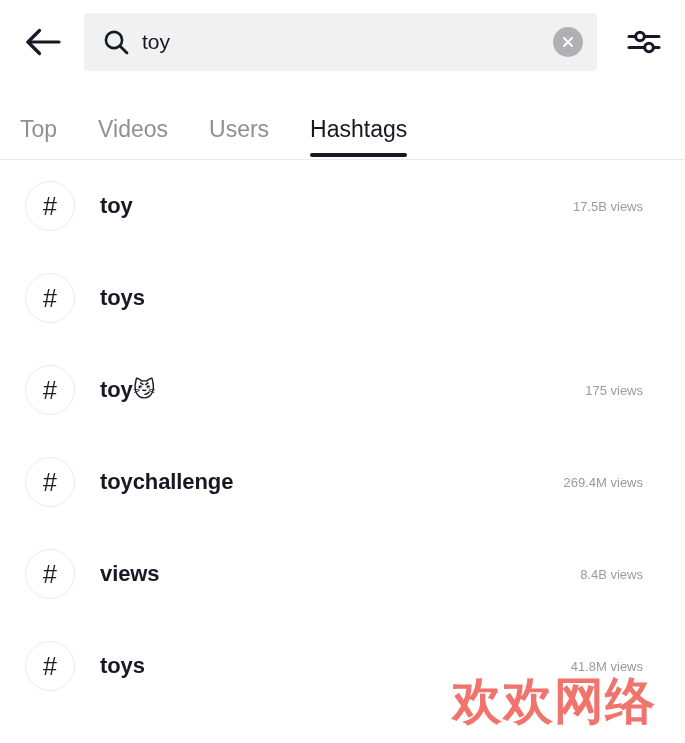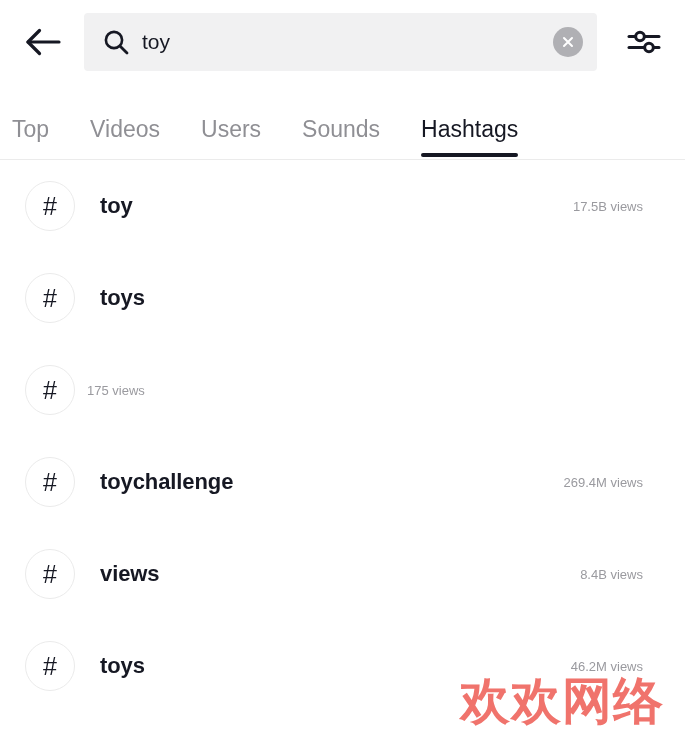--- a/index.html
+++ b/index.html
@@ -108,21 +108,21 @@
     margin-right: 10px;
   }
   .filter-btn svg { display: block; }
 
   
   .tabbar {
     position: relative;
     height: 76px;
     display: flex;
     align-items: center;
-    padding-left: 12px;
+    padding-left: 20px;
     box-sizing: border-box;
   }
   .tabbar::after {
     content: "";
     position: absolute;
     left: 0;
     right: 0;
     bottom: 0;
     height: 1px;
     background: #ebebeb;
@@ -211,21 +211,20 @@
     top: 676px;
     font-family: "DejaVu Sans", sans-serif;
     font-size: 50px;
     font-weight: bold;
     color: #f0736c;
     letter-spacing: 1px;
     line-height: 1;
     pointer-events: none;
     white-space: nowrap;
     user-select: none;
-    margin-left: 8px;
   }
 </style>
 </head>
 <body>
 
 <div class="topbar">
 
   <button class="back-btn">
     <span>
       <svg width="36" height="30" viewBox="0 0 36 30" fill="none" aria-hidden="true">
@@ -261,55 +260,55 @@
         <circle cx="22" cy="20.5" r="4.3" fill="#ffffff" stroke="#161823" stroke-width="3"></circle>
       </svg>
     </span>
   </button>
 </div>
 
 <div class="tabbar">
   <button class="tab">Top</button>
   <button class="tab">Videos</button>
   <button class="tab">Users</button>
-  <button class="tab">Sounds</button>
   <button class="tab active">Hashtags</button>
 </div>
 
 <div class="list">
 
   <div class="list-item">
     <div class="hash-circle">#</div>
     <div class="item-name">toy</div>
     <div class="item-views">17.5B views</div>
   </div>
 
   <div class="list-item">
     <div class="hash-circle">#</div>
     <div class="item-name">toys</div>
   </div>
 
   <div class="list-item">
     <div class="hash-circle">#</div>
+    <div class="item-name">toy😼</div>
     <div class="item-views">175 views</div>
   </div>
 
   <div class="list-item">
     <div class="hash-circle">#</div>
     <div class="item-name">toychallenge</div>
     <div class="item-views">269.4M views</div>
   </div>
 
   <div class="list-item">
     <div class="hash-circle">#</div>
     <div class="item-name">views</div>
     <div class="item-views">8.4B views</div>
   </div>
 
   <div class="list-item">
     <div class="hash-circle">#</div>
     <div class="item-name">toys</div>
-    <div class="item-views">46.2M views</div>
+    <div class="item-views">41.8M views</div>
   </div>
 
 </div>
 
 <div class="watermark">欢欢网络</div>
 
 </body></html>

